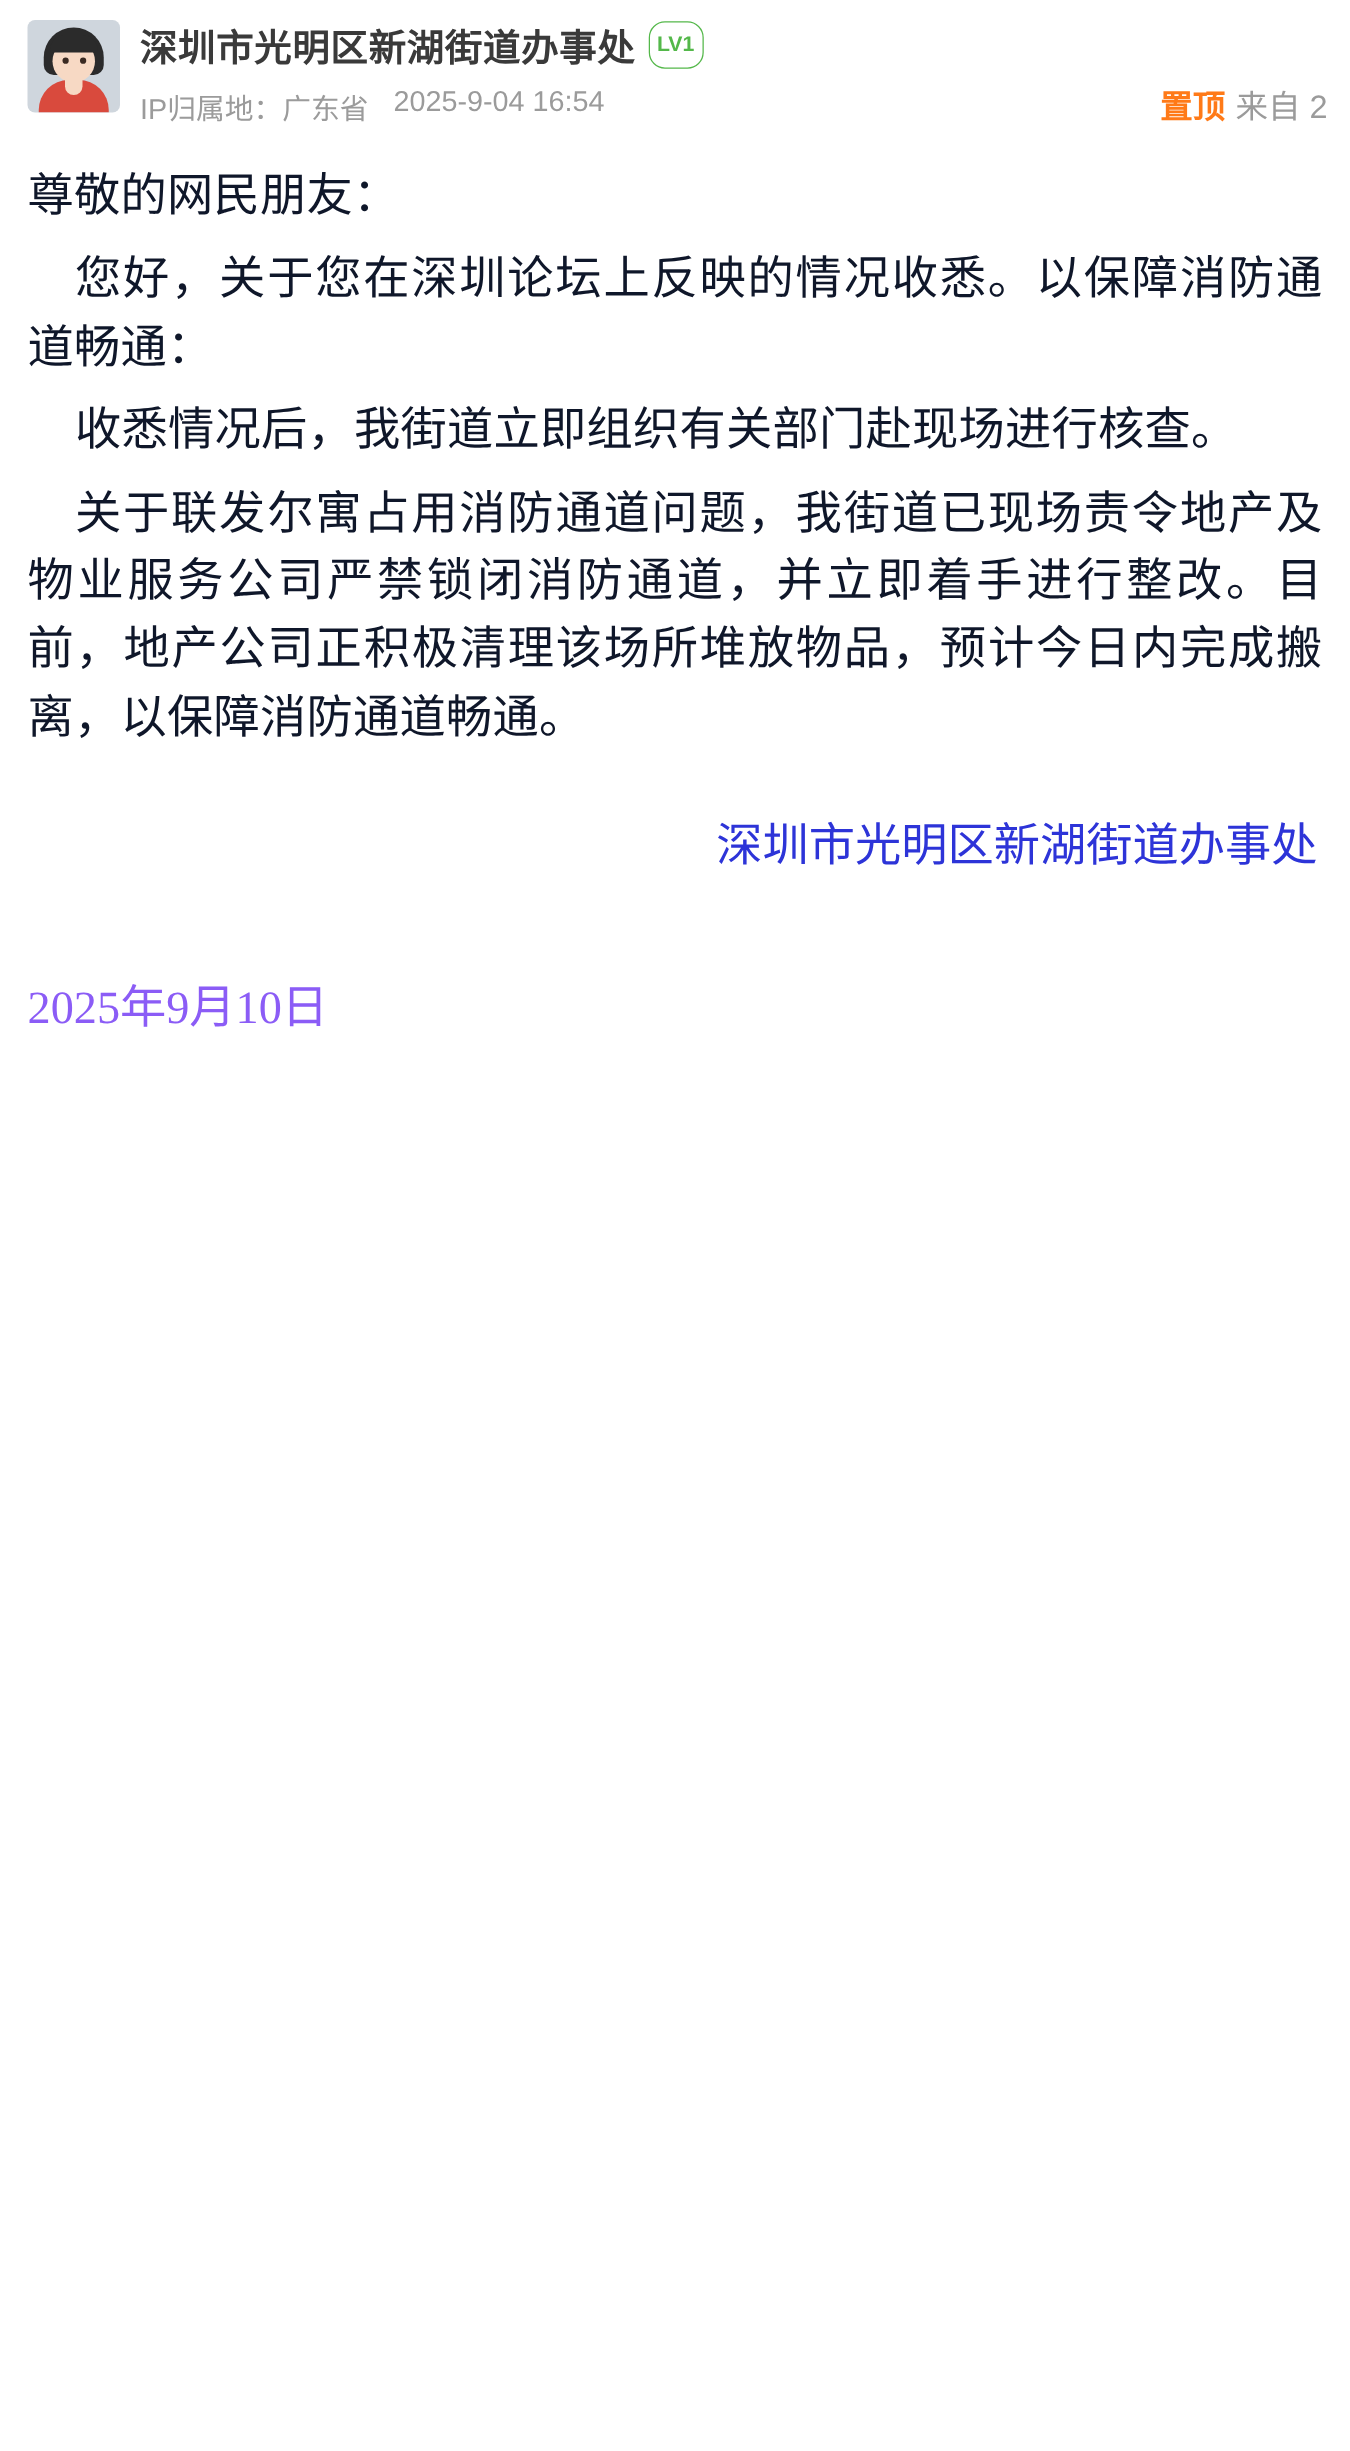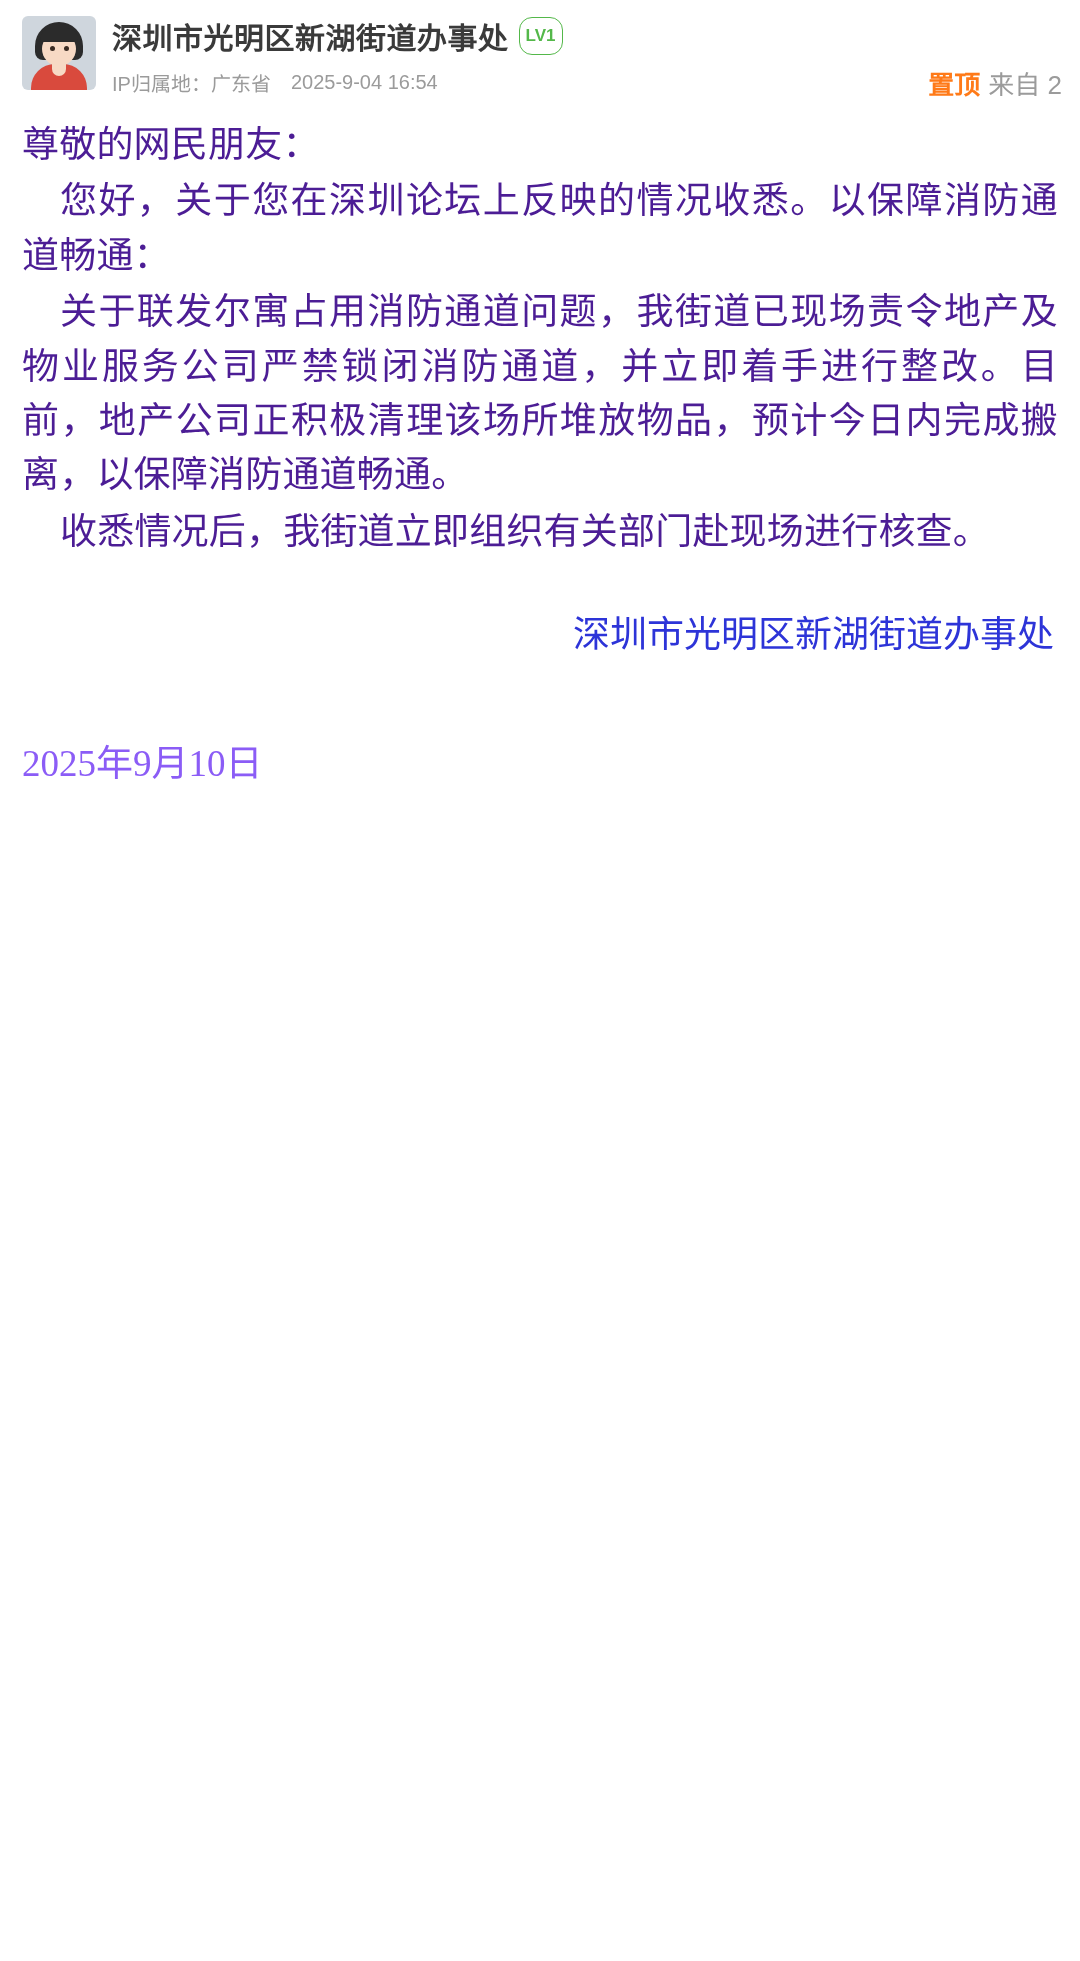--- a/index.html
+++ b/index.html
@@ -122,24 +122,24 @@
     border: 1.5px solid #54b84a;
     color: #54b84a;
     border-radius: 13px;
     font-size: 17px;
     font-weight: bold;
     box-sizing: border-box;
   }
   .meta-row {
     margin-top: 10px;
     display: flex;
-    align-items: center;
+    align-items: flex-start;
     gap: 20px;
     color: #9b9b9b;
-    font-size: 20px;
+    font-size: 23px;
     white-space: nowrap;
   }
   .meta-ip { color: #9b9b9b; }
   .meta-time { color: #9b9b9b; }
 
   .header-right {
     flex: 0 0 auto;
     display: flex;
     align-items: flex-end;
     gap: 8px;
@@ -156,22 +156,22 @@
     font-size: 26px;
     margin-top: 44px;
   }
 
   
   .post-body {
     padding: 6px 22px 0 22px;
     box-sizing: border-box;
   }
   .post-body p {
-    margin: 0 0 2px 0;
-    color: #4c1d95;
+    margin: 12px 0 2px 0;
+    color: #0f172a;
     font-size: 37px;
     line-height: 1.47;
     font-family: "Liberation Sans", "DejaVu Sans", sans-serif;
     text-align: justify;
     letter-spacing: 0.2px;
   }
   .indent { text-indent: 38px; }
 
   .signature {
     margin-top: 48px;
@@ -220,20 +220,20 @@
     <div class="header-right">
       <span class="pin-tag">置顶</span>
       <span class="source-tag">来自 2</span>
     </div>
 
   </div>
 
   <div class="post-body">
     <p>尊敬的网民朋友：</p>
     <p class="indent">您好，关于您在深圳论坛上反映的情况收悉。以保障消防通道畅通：</p>
+    <p class="indent">收悉情况后，我街道立即组织有关部门赴现场进行核查。</p>
     <p class="indent">关于联发尔寓占用消防通道问题，我街道已现场责令地产及物业服务公司严禁锁闭消防通道，并立即着手进行整改。目前，地产公司正积极清理该场所堆放物品，预计今日内完成搬离，以保障消防通道畅通。</p>
-    <p class="indent">收悉情况后，我街道立即组织有关部门赴现场进行核查。</p>
 
     <div class="signature">深圳市光明区新湖街道办事处</div>
     <div class="sign-date">2025年9月10日</div>
   </div>
 
 </div>
 
 </body></html>

